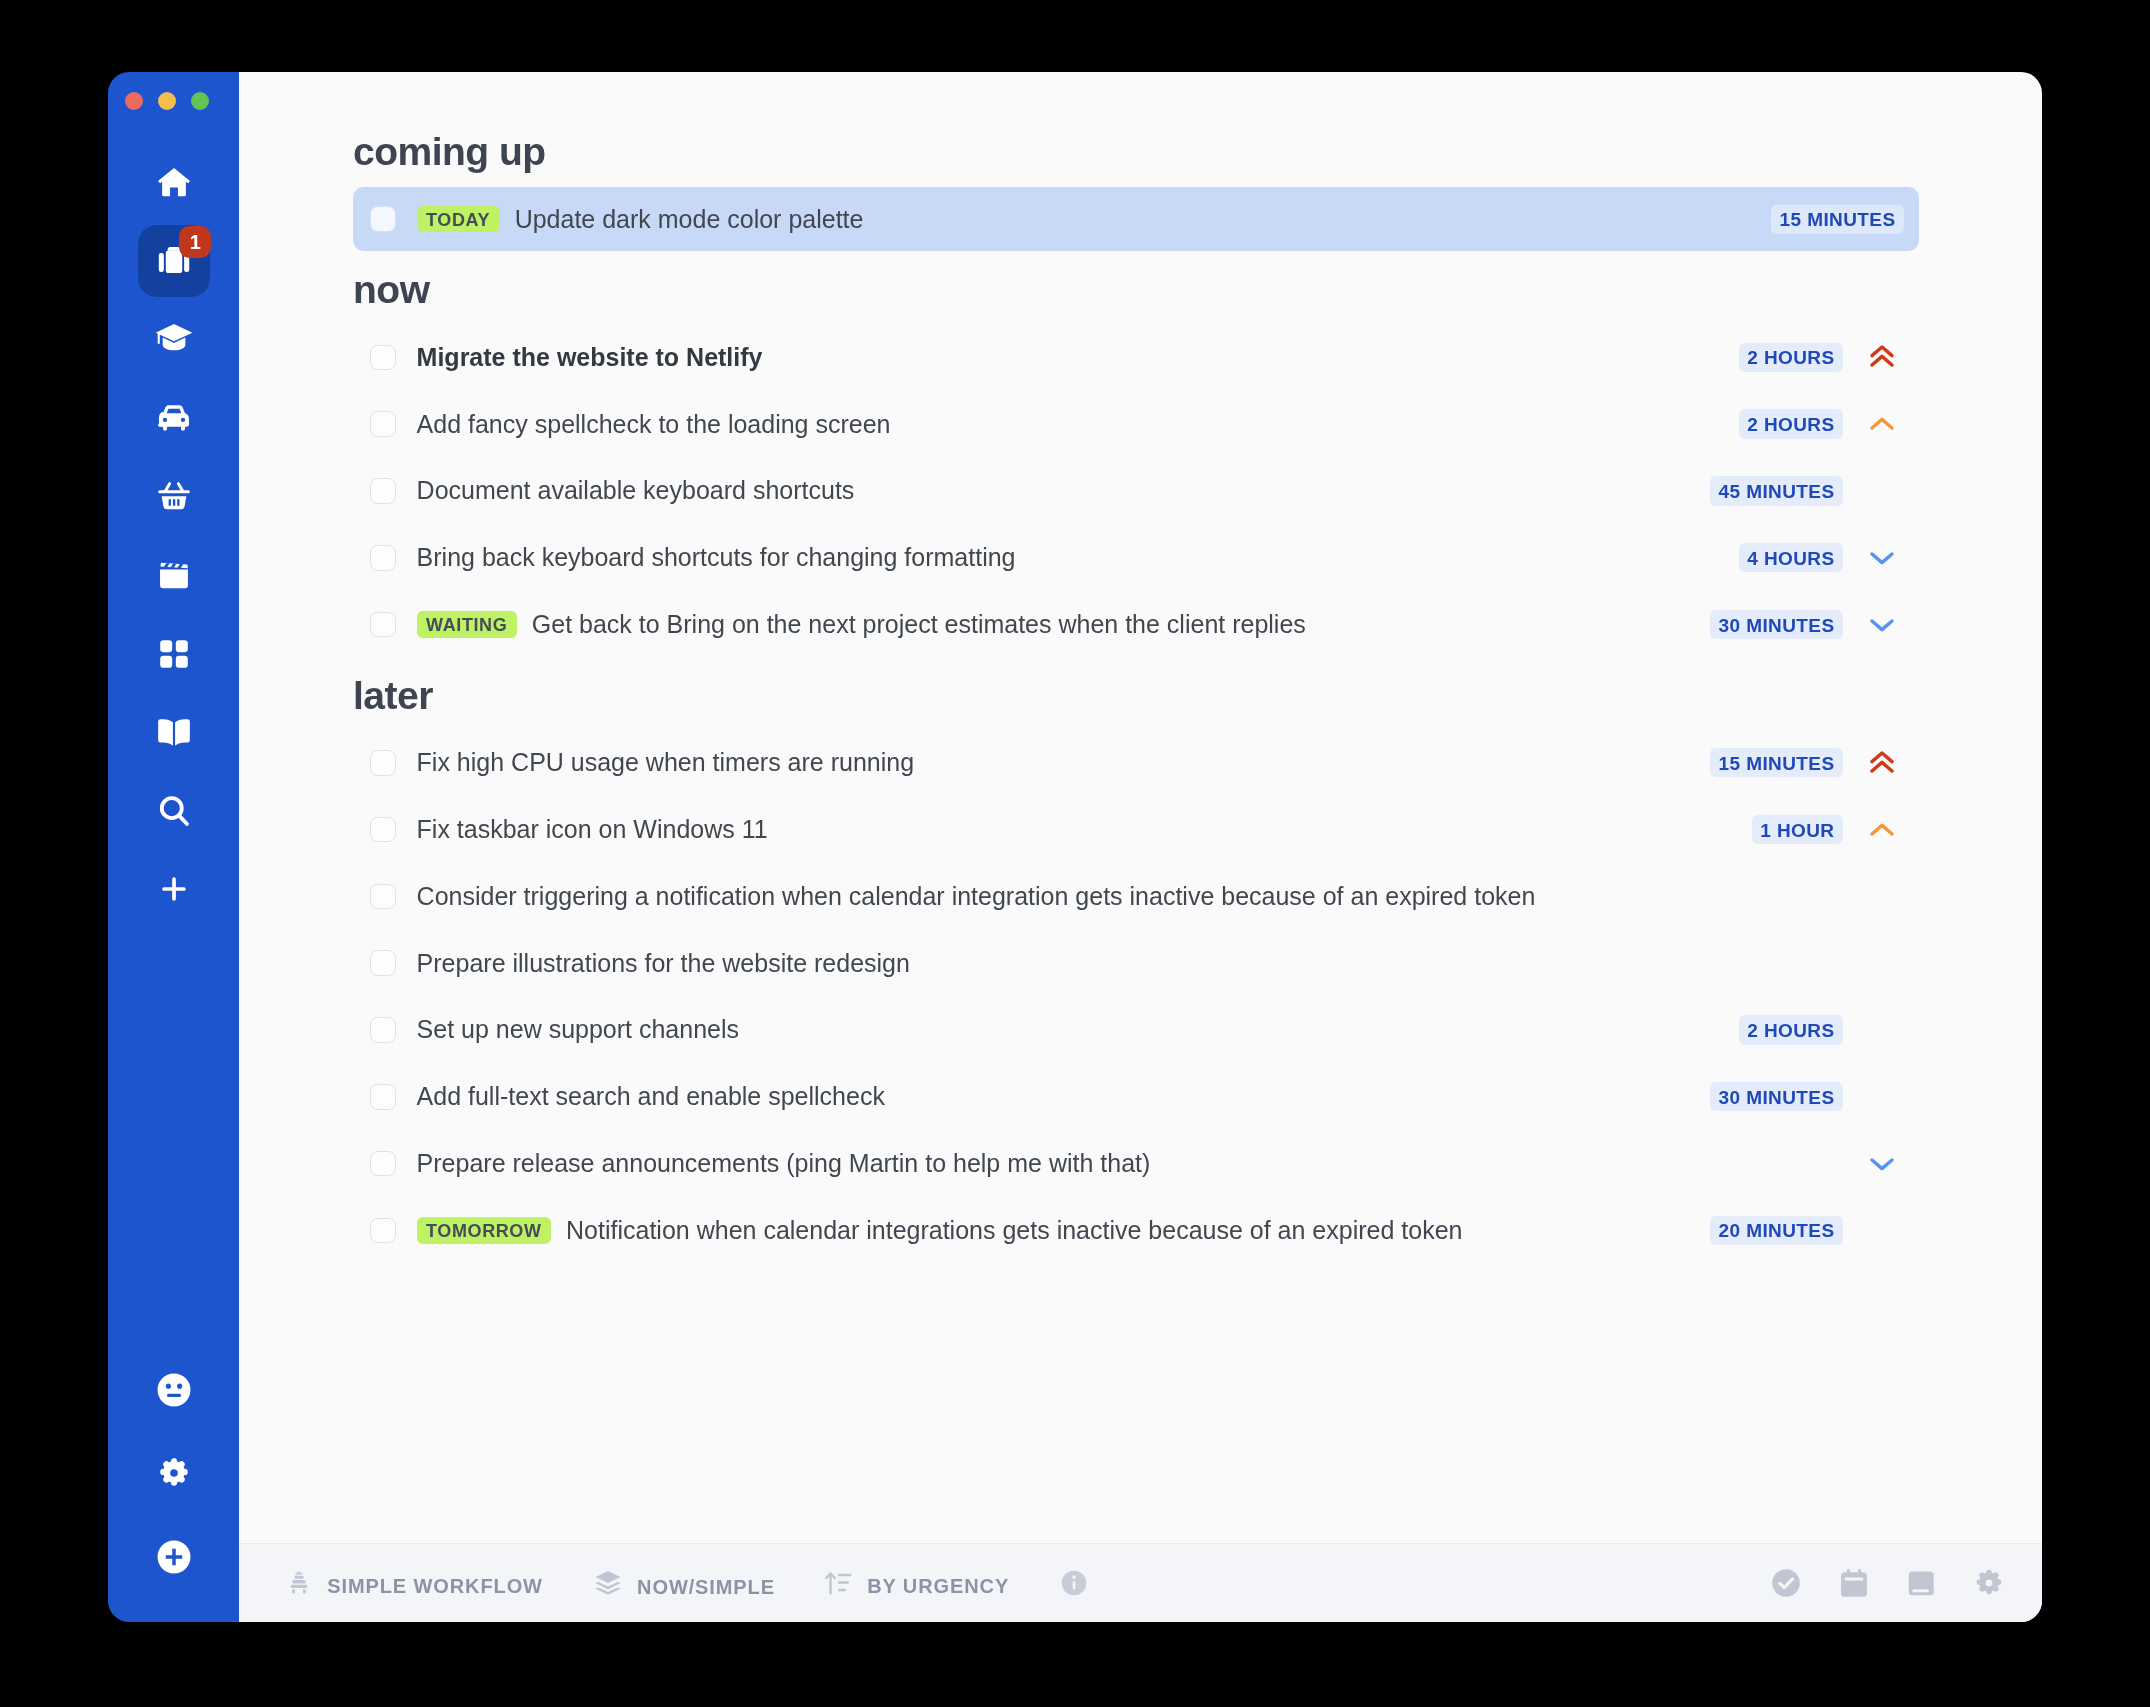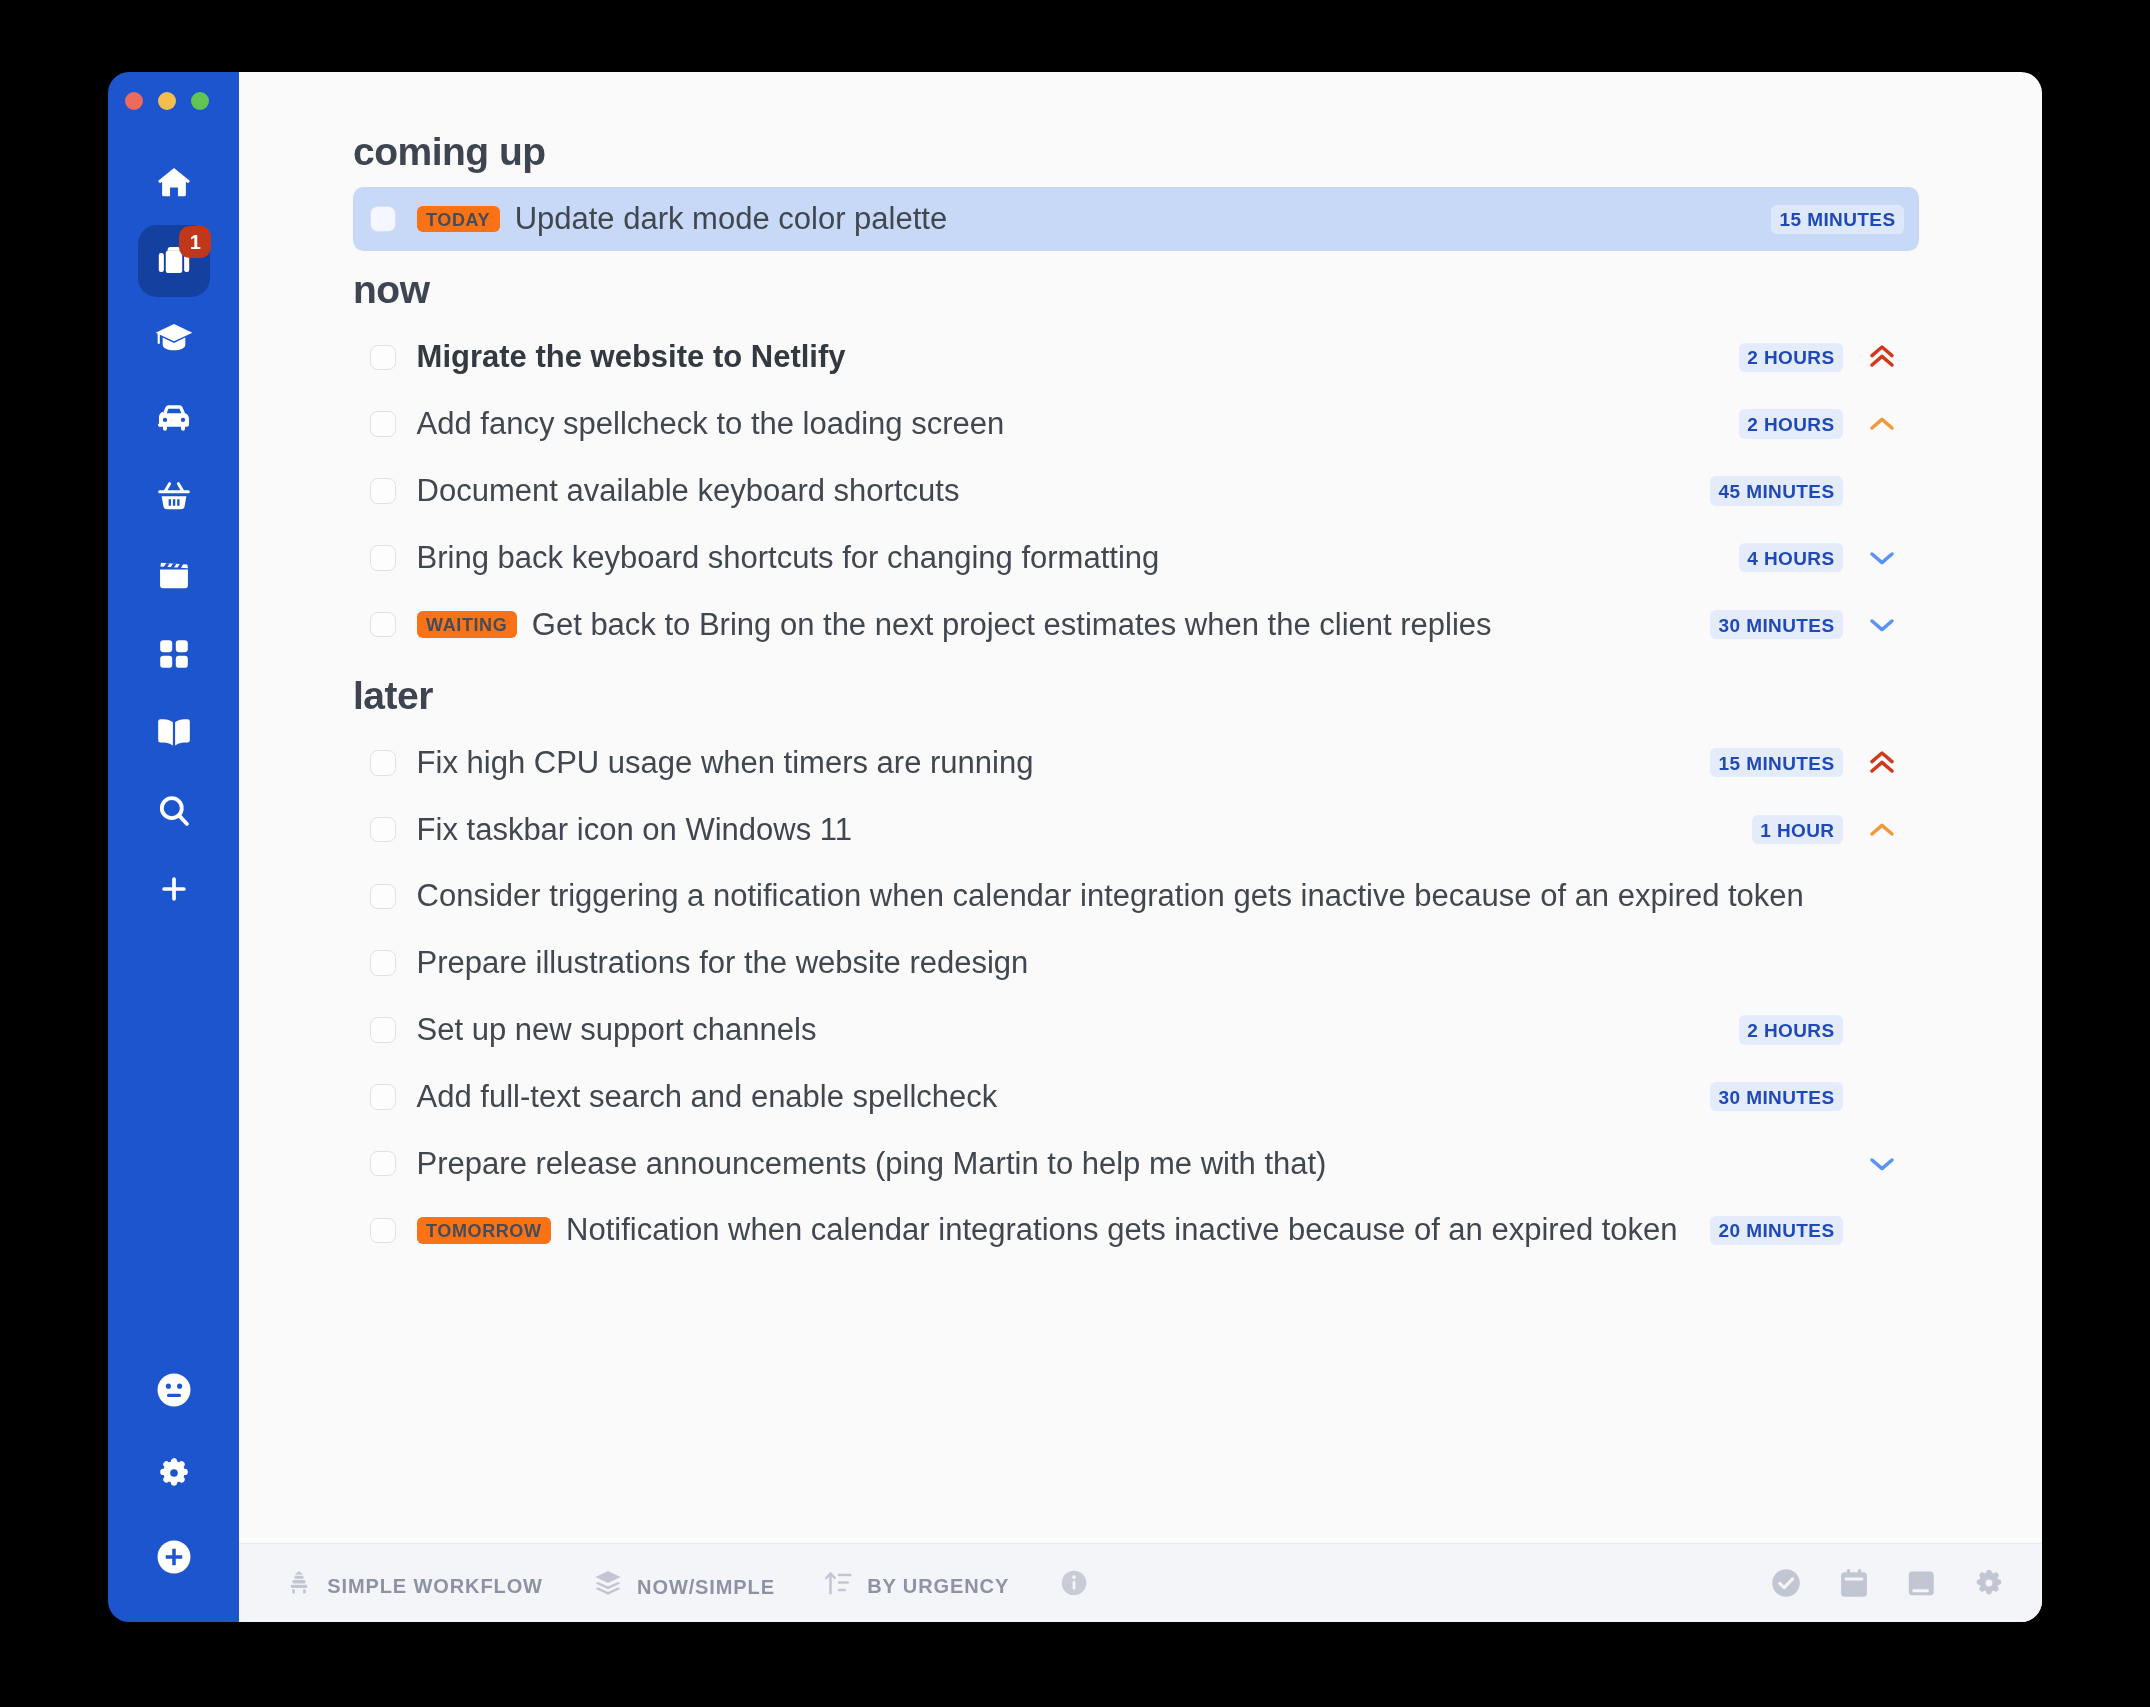--- a/index.html
+++ b/index.html
@@ -113,28 +113,28 @@
     flex: 0 0 25.6px;
     margin-right: 21px;
   }
   .task.highlight .checkbox { border-color: #D7E0F2; background: #F4F7FD; }
 
   .tag {
     font-size: 18px;
     font-weight: bold;
     letter-spacing: 0.6px;
     color: #454C59;
-    background: #f97316;
+    background: #bef264;
     border-radius: 5.7px;
     padding: 4.7px 9.5px 3.8px 9.5px;
     margin-right: 15px;
     line-height: 1;
   }
   .task-title {
-    font-size: 31px;
+    font-size: 25px;
     color: #41474F;
     white-space: nowrap;
   }
   .task-title.bold { font-weight: bold; color: #333940; }
 
   .spacer { flex: 1 1 auto; }
 
   .duration {
     font-size: 19px;
     font-weight: bold;

